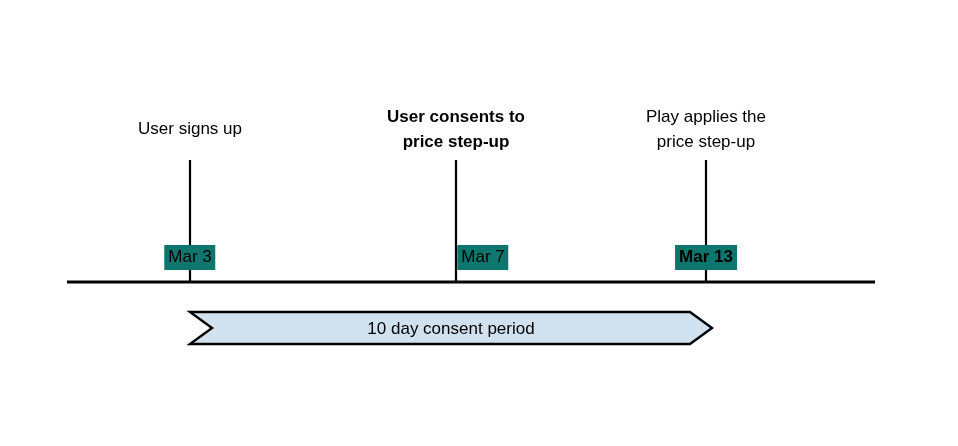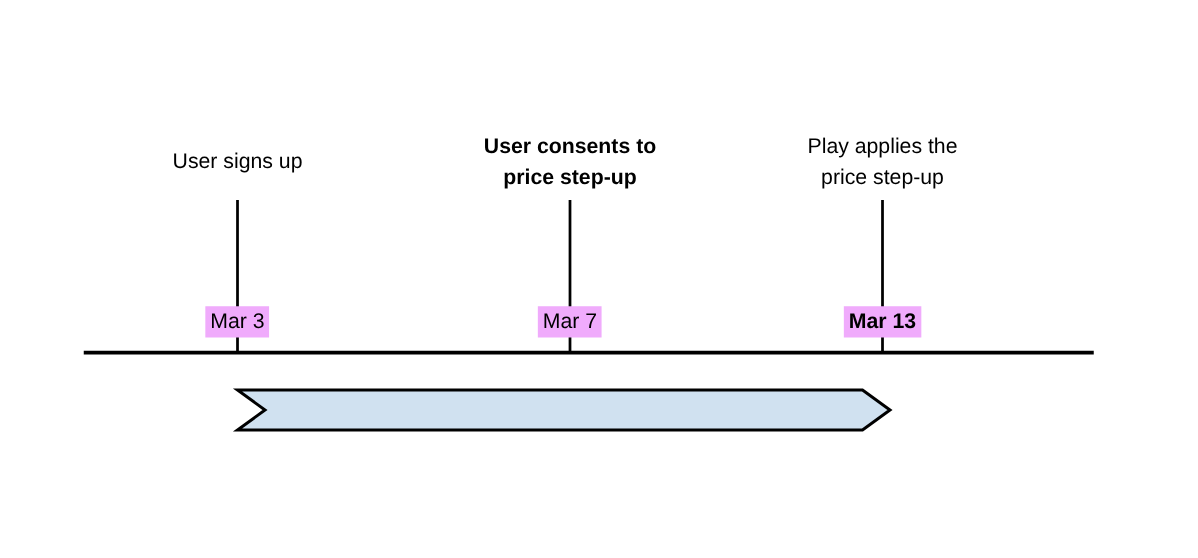--- a/index.html
+++ b/index.html
@@ -36,21 +36,21 @@
     color: #000000;
     white-space: pre-line;
     transform: translateX(-50%);
     pointer-events: none;
   }
   .date-chip {
     position: absolute;
     font-size: 17px;
     line-height: 22px;
     color: #000000;
-    background: #f0abfc;
+    background: #0f766e;
     padding: 1px 4px 2px 4px;
     transform: translateX(-50%);
     white-space: nowrap;
   }
   .band-label {
     position: absolute;
     font-size: 17px;
     line-height: 22px;
     color: #000000;
     text-align: center;
@@ -77,18 +77,19 @@
   <div class="event-caption" style="left:190px; top:116px;">User signs up</div>
 
   <div class="event-caption" style="left:456px; top:104px;font-weight:bold;">User consents to
 price step-up</div>
 
   <div class="event-caption" style="left:706px; top:104px;">Play applies the
 price step-up</div>
 
   <div class="date-chip" style="left:190px; top:245px;">Mar 3</div>
 
-  <div class="date-chip" style="left:456px; top:245px;">Mar 7</div>
+  <div class="date-chip" style="left:483px; top:245px;">Mar 7</div>
 
   <div class="date-chip" style="left:706px; top:245px;font-weight:bold;">Mar 13</div>
 
+  <div class="band-label" style="left:451px; top:329px;">10 day consent period</div>
 
 </div>
 
 </body></html>

